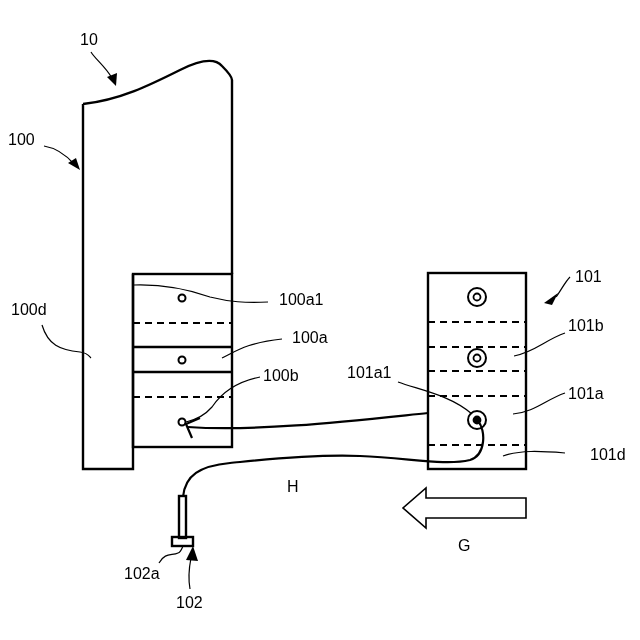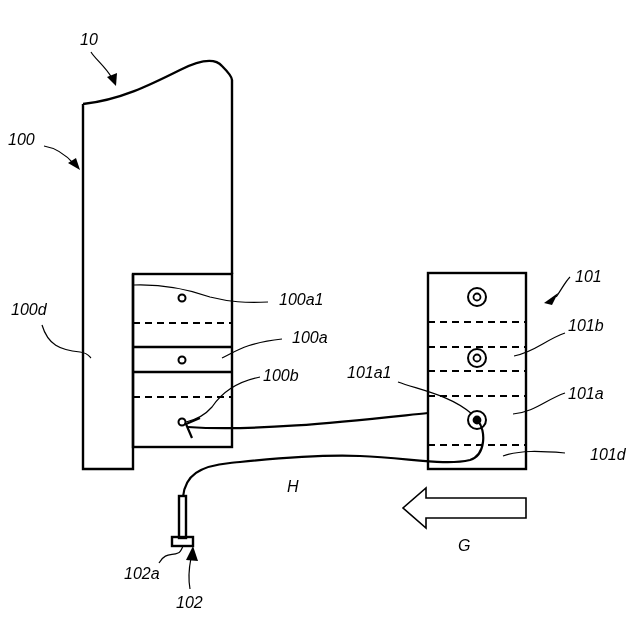--- a/index.html
+++ b/index.html
@@ -1,16 +1,16 @@
 <!DOCTYPE html>
 <html><head>
 <meta charset="utf-8">
 <style>
   html, body { margin: 0; padding: 0; background: #ffffff; }
-  #stage { position: relative; width: 640px; height: 640px; overflow: hidden; background: #ffffff; font-style: italic; }
+  #stage { position: relative; width: 640px; height: 640px; overflow: hidden; background: #ffffff; }
   svg { position: absolute; left: 0; top: 0; }
   .lbl { font-family: "Liberation Sans", "DejaVu Sans", sans-serif; font-size: 16px; fill: #000000; }
   .thick { stroke: #000; stroke-width: 2.4; fill: none; }
   .thin { stroke: #000; stroke-width: 1.2; fill: none; }
   .dash { stroke: #000; stroke-width: 1.8; stroke-dasharray: 7 5; fill: none; }
   .wire { stroke: #000; stroke-width: 2.2; fill: none; }
 </style>
 </head>
 <body>
 

